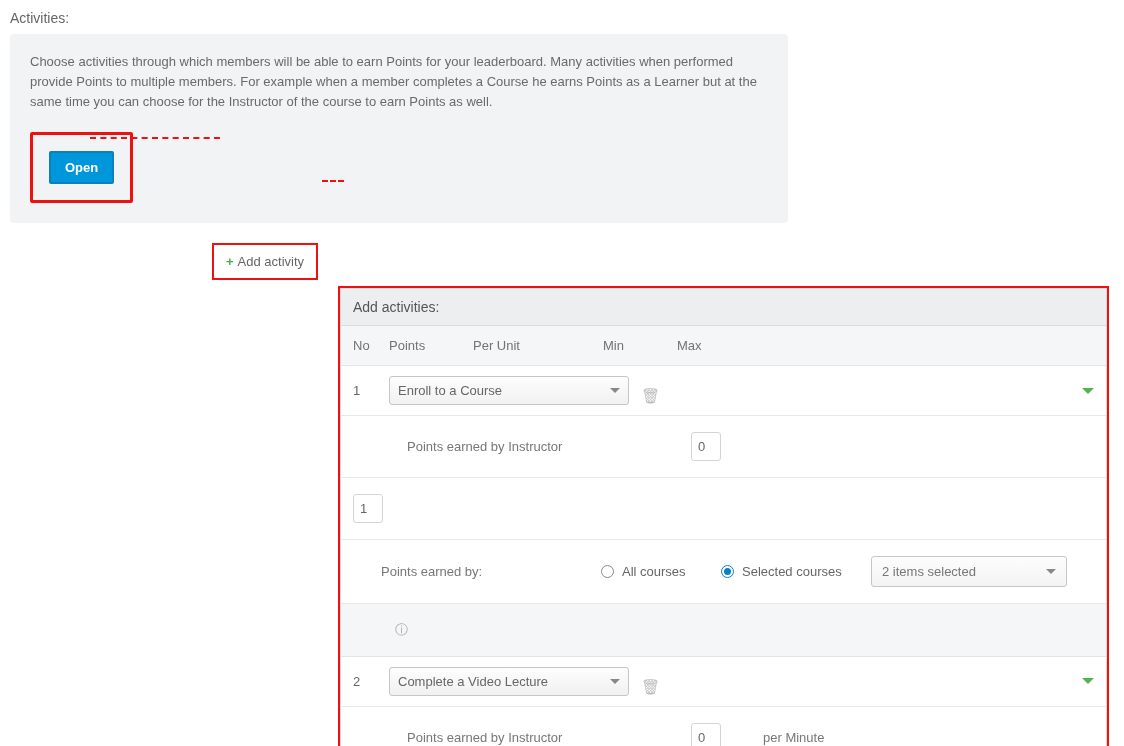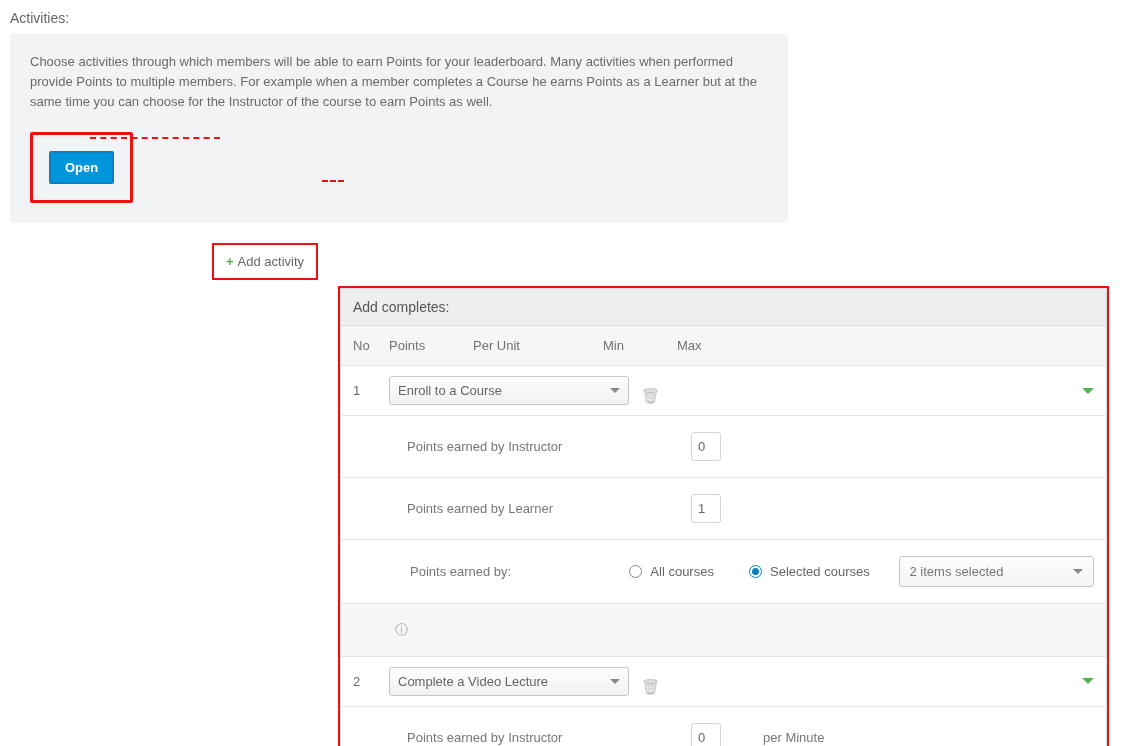--- a/index.html
+++ b/index.html
@@ -161,21 +161,21 @@
     }
     .subrow-radio {
       display: flex;
       align-items: center;
       padding: 16px 12px;
       border-bottom: 1px solid #e8e8e8;
       background: #fff;
       gap: 0;
     }
     .subrow-radio .label2 {
-      margin-left: 57px;
+      margin-left: 28px;
       width: 220px;
       color: #777;
     }
     .radio-group { display: flex; align-items: center; gap: 8px; width: 120px; }
     .radio-group2 { display: flex; align-items: center; gap: 8px; width: 150px; }
     .radio {
       width: 13px; height: 13px;
       border: 1.5px solid #888;
       border-radius: 50%;
       display: inline-flex;
@@ -254,21 +254,21 @@
 <div class="add-activity-row">
   <span class="add-activity-box">
     <span class="plus-icon">+</span><span>Add activity</span>
   </span>
 </div>
 
 <div class="connector2"></div>
 
 <div class="activities-panel">
   <div class="panel-inner">
-    <div class="panel-header">Add completes:</div>
+    <div class="panel-header">Add activities:</div>
     <div class="col-headers">
       <div class="col-no">No</div>
       <div class="col-pts">Points</div>
       <div class="col-unit">Per Unit</div>
       <div class="col-min">Min</div>
       <div class="col-max">Max</div>
     </div>
 
     <div class="activity-row">
       <div class="row-no">1</div>
@@ -285,21 +285,20 @@
           <span class="caret-green"></span>
         </div>
     </div>
 
     <div class="subrow">
       <div class="label">Points earned by Instructor</div>
       <input class="num-input" value="0" style="">
     </div>
 
     <div class="subrow">
-      <div class="label">Points earned by Learner</div>
       <input class="num-input" value="1" style="">
     </div>
 
     <div class="subrow-radio">
       <div class="label2">Points earned by:</div>
       <div class="radio-group">
         <span class="radio"></span>
         <span class="radio-label">All courses</span>
       </div>
       <div class="radio-group2">

